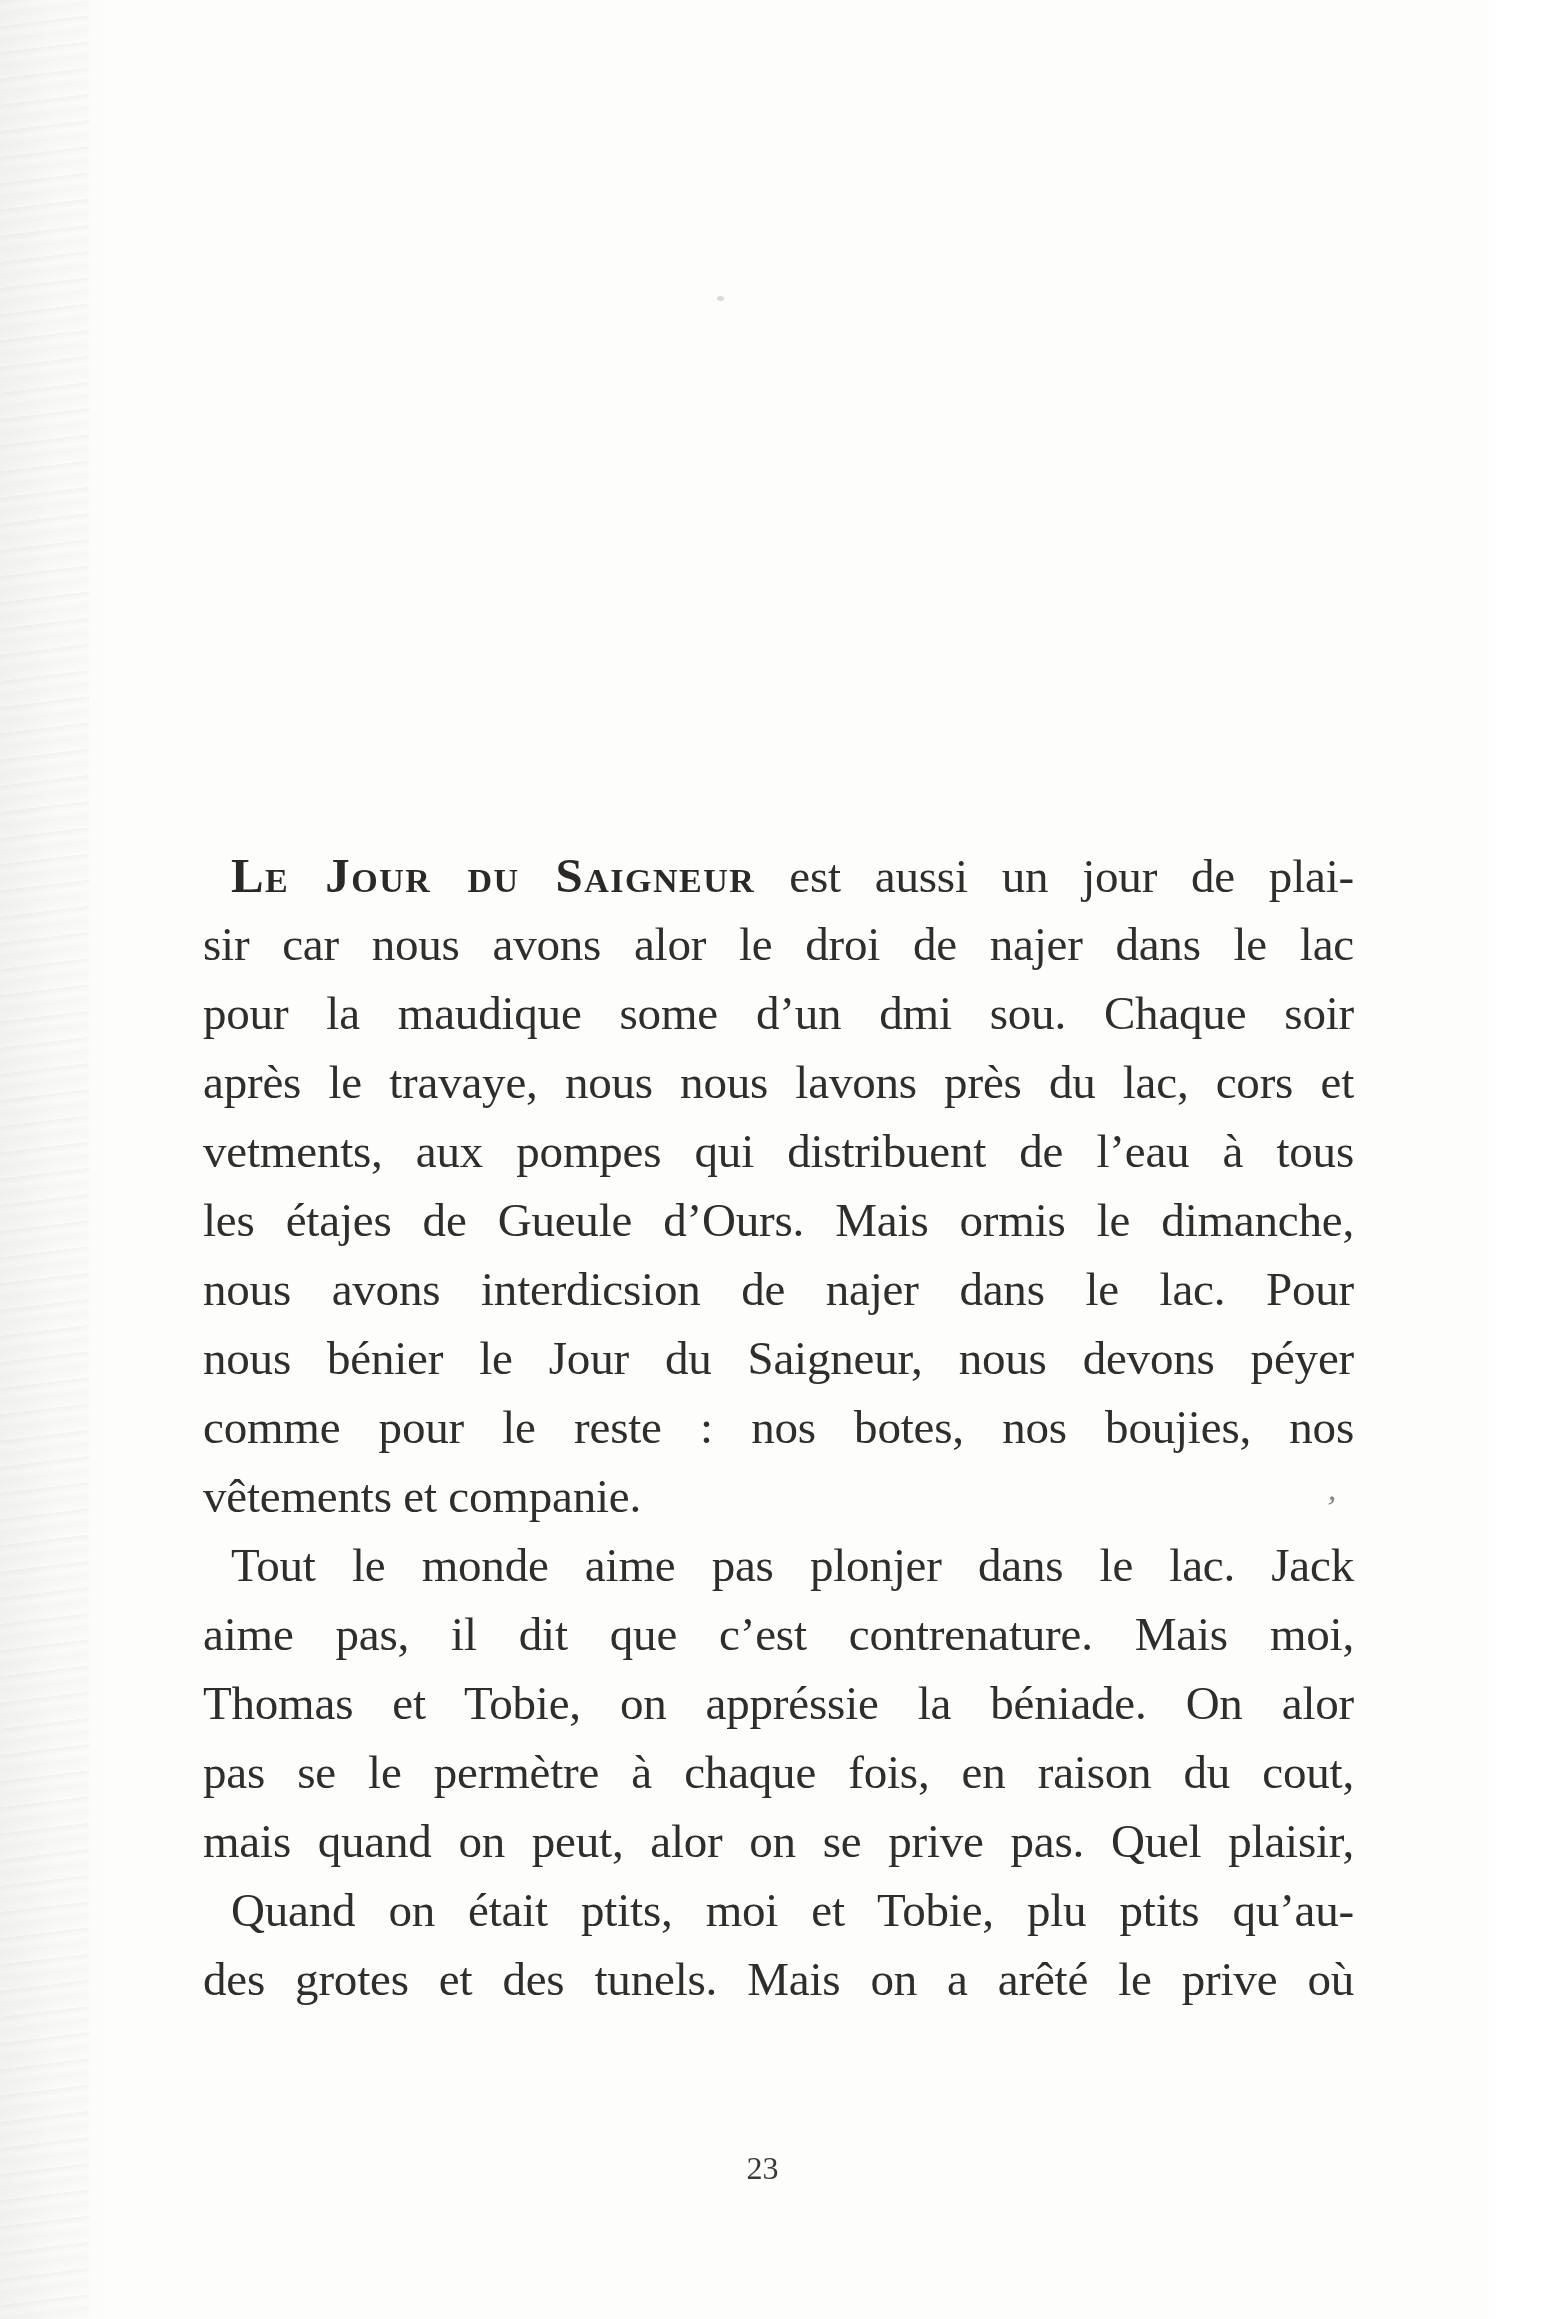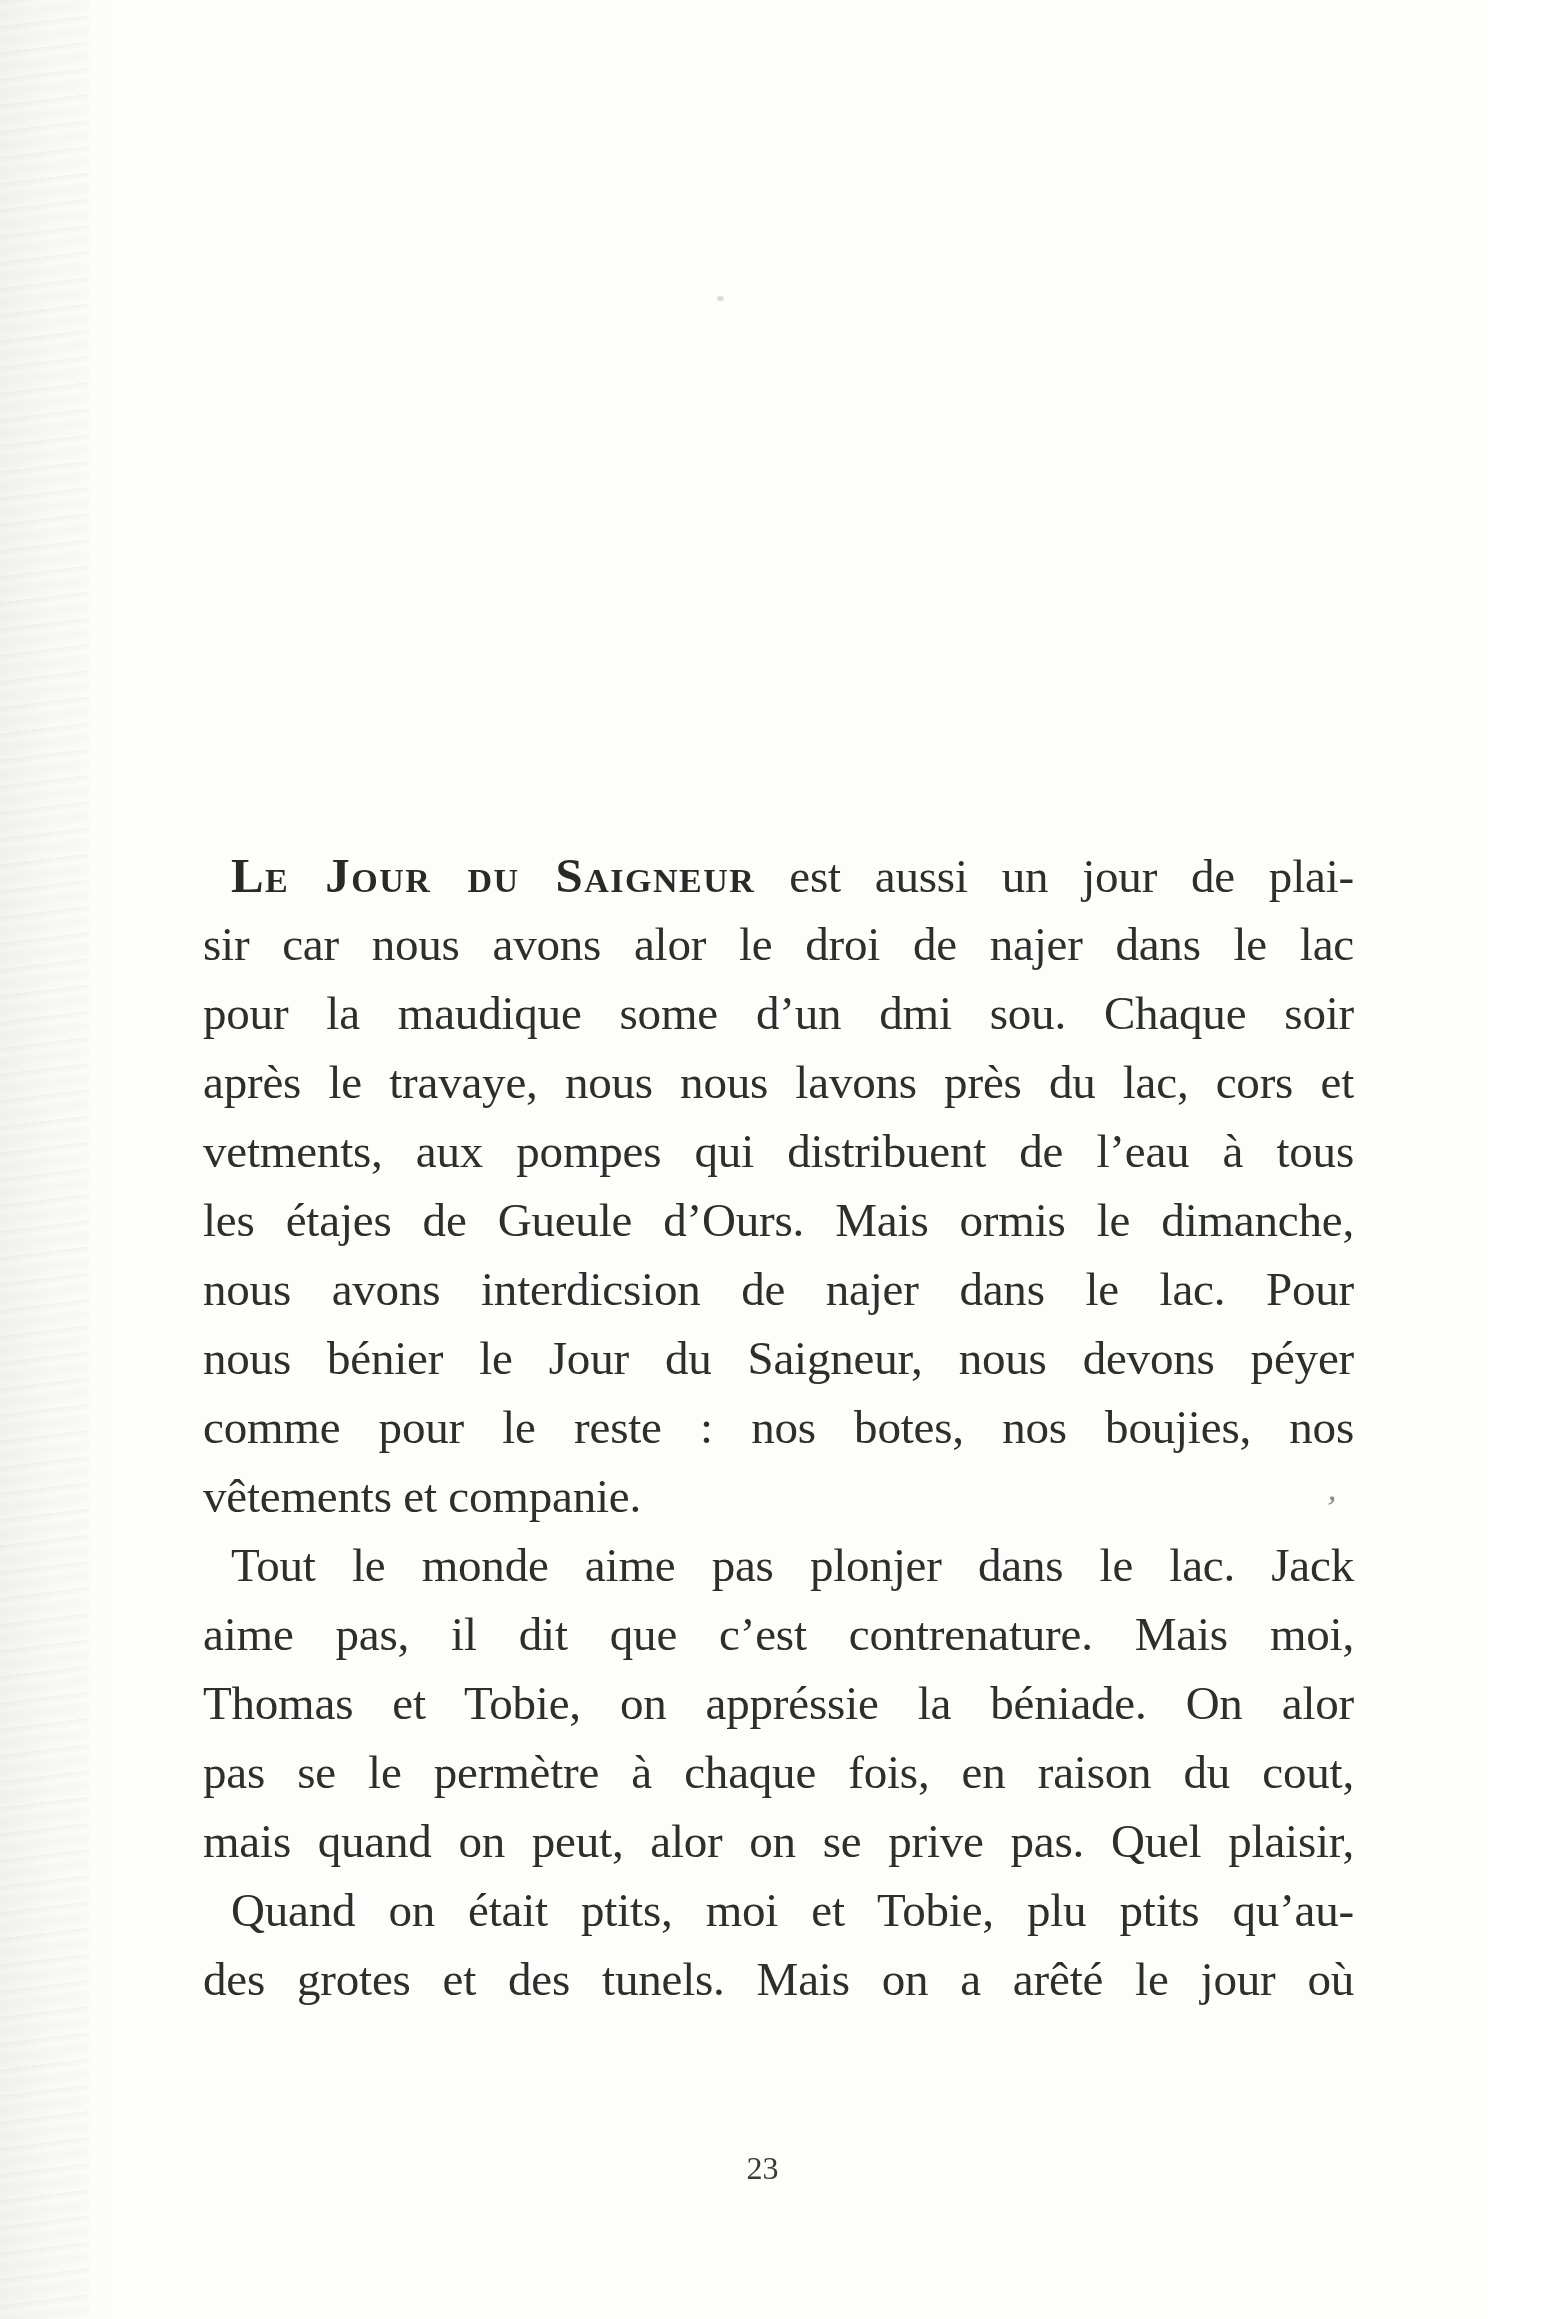--- a/index.html
+++ b/index.html
@@ -116,21 +116,21 @@
       <div class="line">nous avons interdicsion de najer dans le lac. Pour</div>
       <div class="line">nous bénier le Jour du Saigneur, nous devons péyer</div>
       <div class="line">comme pour le reste : nos botes, nos boujies, nos</div>
       <div class="line lastline">vêtements et companie.</div>
       <div class="line indent">Tout le monde aime pas plonjer dans le lac. Jack</div>
       <div class="line">aime pas, il dit que c’est contrenature. Mais moi,</div>
       <div class="line">Thomas et Tobie, on appréssie la béniade. On alor</div>
       <div class="line">pas se le permètre à chaque fois, en raison du cout,</div>
       <div class="line">mais quand on peut, alor on se prive pas. Quel plaisir,</div>
       <div class="line indent">Quand on était ptits, moi et Tobie, plu ptits qu’au-</div>
-      <div class="line">des grotes et des tunels. Mais on a arêté le jour où</div>
+      <div class="line">des grotes et des tunels. Mais on a arêté le prive où</div>
     </div>
 
   <div class="speck-tick">’</div>
   <div class="speck-dot"></div>
 
   <div class="page-number">23</div>
 </div>
 
 
 </body></html>

